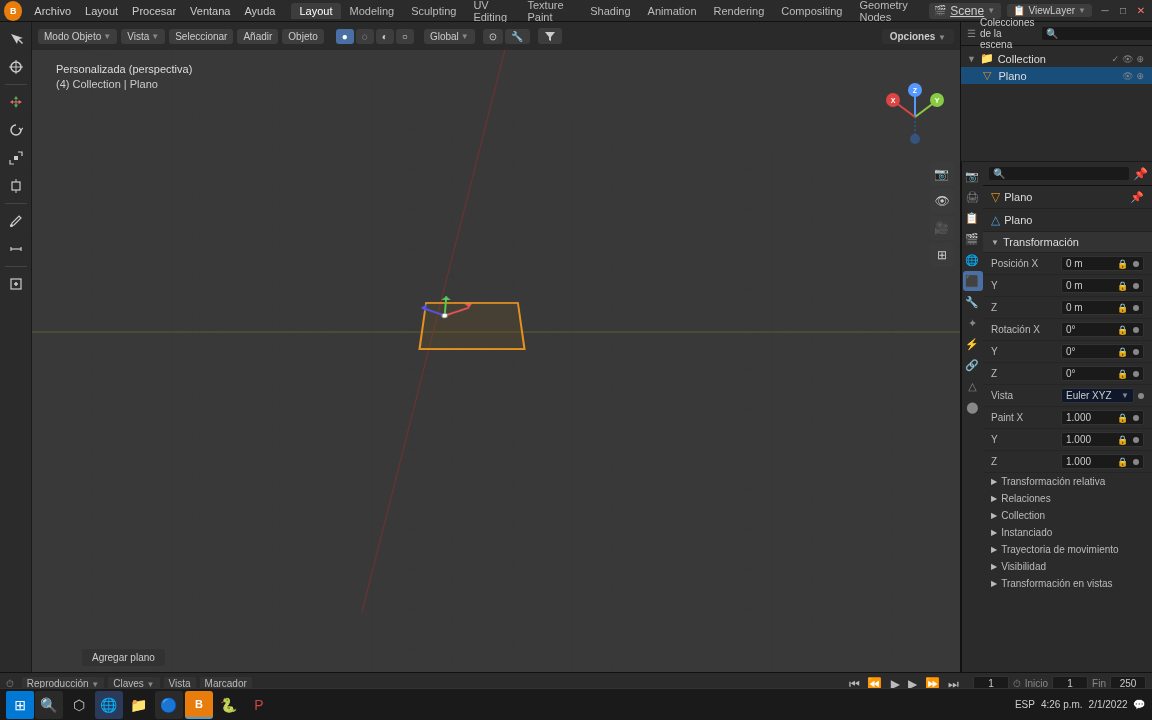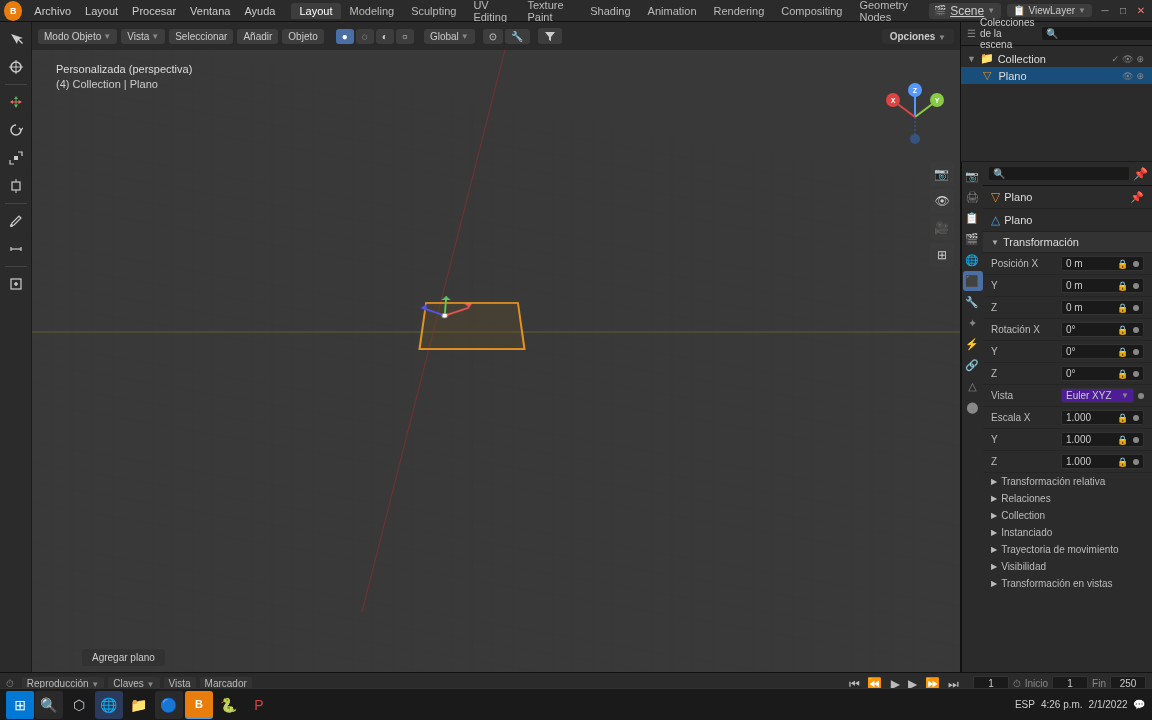--- a/index.html
+++ b/index.html
@@ -361,21 +361,21 @@
       align-items: center;
       gap: 4px;
       cursor: pointer;
       color: #bbb;
       font-size: 10px;
     }
 
     
     .prop-dropdown {
       flex: 1;
-      background: #4c1d95;
+      background: #0f172a;
       border: 1px solid #333;
       border-radius: 2px;
       padding: 1px 4px;
       display: flex;
       align-items: center;
       justify-content: space-between;
       cursor: pointer;
     }
 
     
@@ -850,21 +850,21 @@
         <div class="prop-row">
           <span class="prop-label">Vista</span>
           <div class="prop-dropdown">
             <span style="font-size:10px; color:#ccc;">Euler XYZ</span>
             <span style="font-size:8px; color:#888;">▼</span>
           </div>
           <div class="prop-dot" style="margin-left:4px;"></div>
         </div>
 
         <div class="prop-row">
-          <span class="prop-label">Escala X</span>
+          <span class="prop-label">Paint X</span>
           <div class="prop-value">
             <span style="font-size:10px;">1.000</span>
             <div style="display:flex; align-items:center; gap:2px;">
               <span class="prop-lock">🔒</span>
               <div class="prop-dot"></div>
             </div>
           </div>
         </div>
 
         <div class="prop-row">

